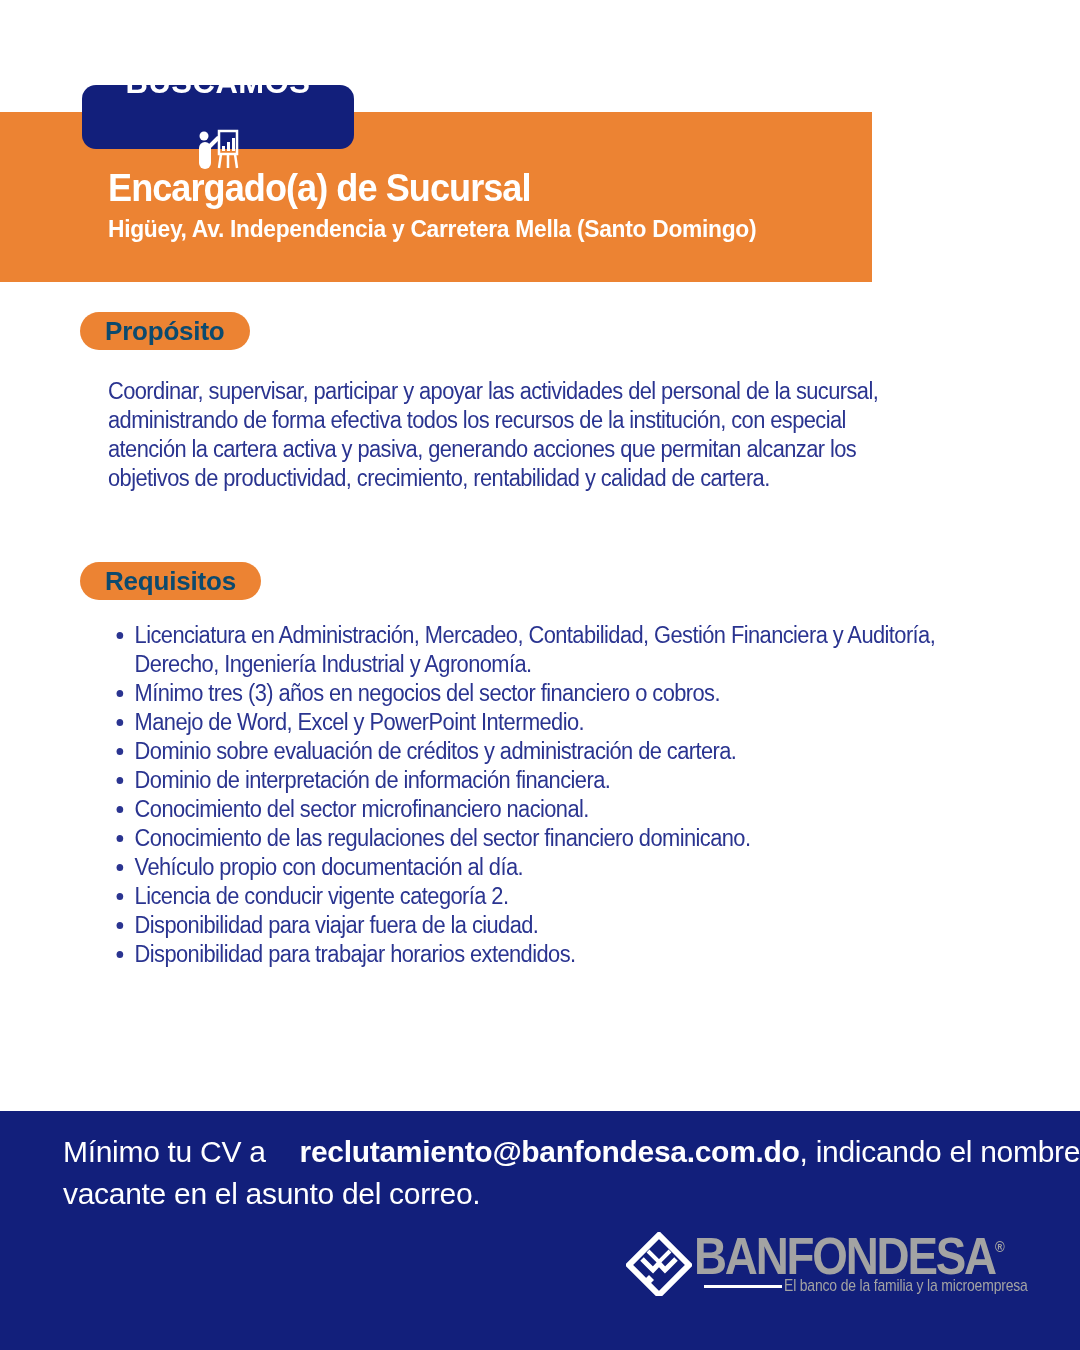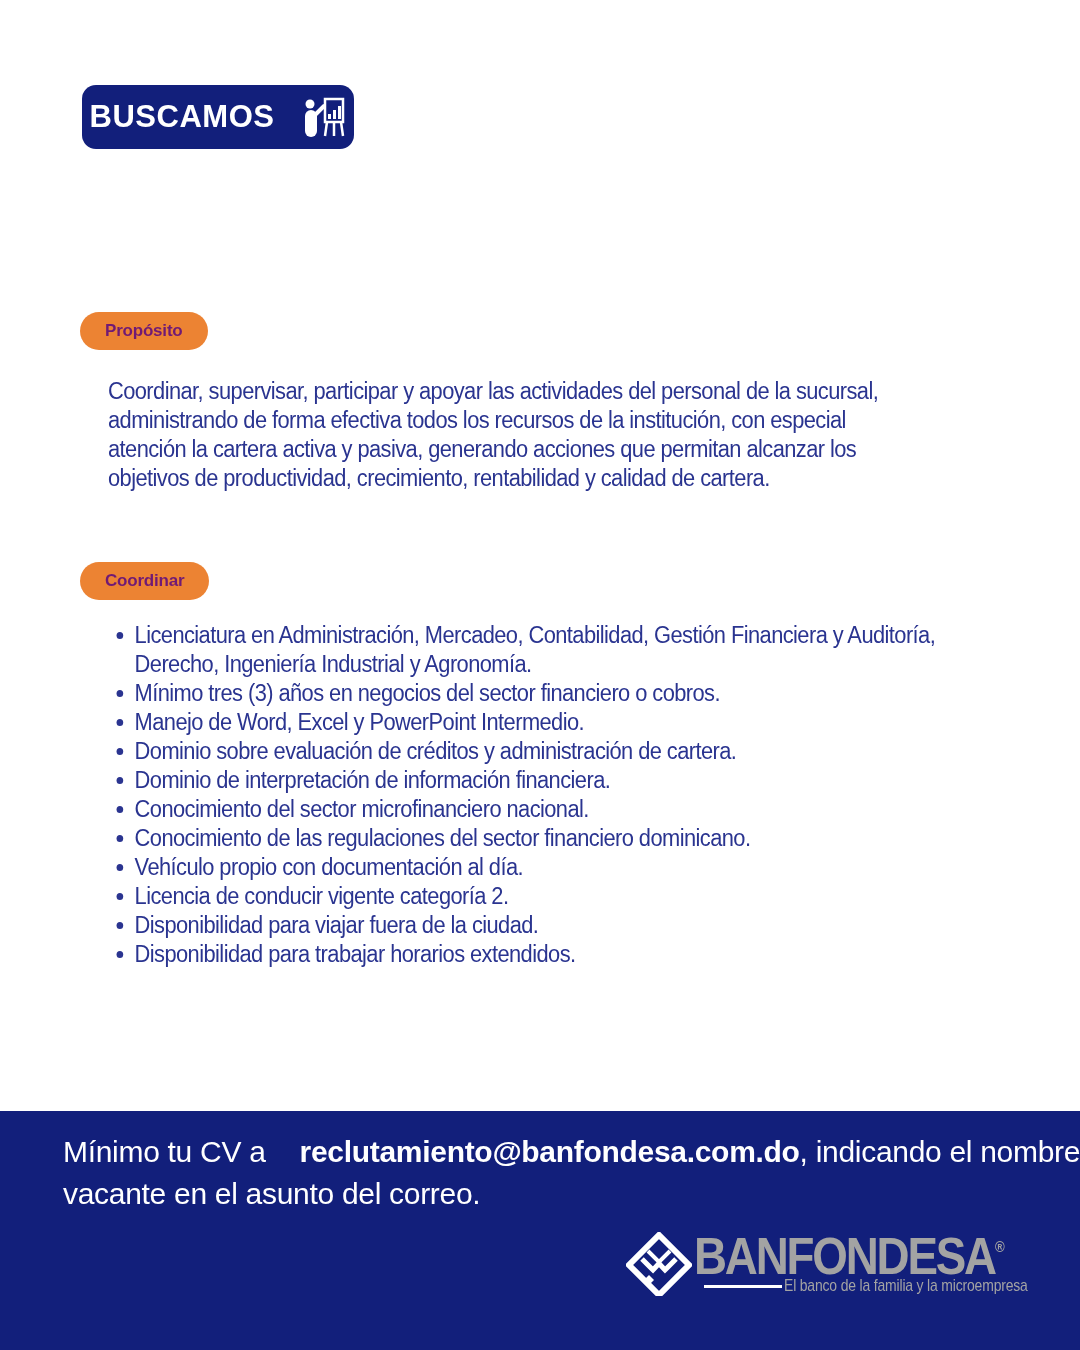--- a/index.html
+++ b/index.html
@@ -17,20 +17,21 @@
     overflow:hidden;
   }
   
   .buscamos-badge{
     position:absolute;left:82px;top:85px;
     width:272px;height:64px;
     background:var(--navy);
     border-radius:14px;
     display:flex;align-items:center;justify-content:center;gap:28px;
     z-index:2;
+    flex-direction:column;
   }
   .buscamos-badge .label{
     color:#fff;font-size:31px;font-weight:bold;letter-spacing:.5px;
   }
   
   .orange-banner{
     position:absolute;left:0;top:112px;
     width:872px;height:170px;
     background:var(--orange);
     z-index:1;
@@ -44,21 +45,21 @@
   .banner-title{font-size:38px;font-weight:bold;letter-spacing:-1px;line-height:1.1;}
   .banner-subtitle{font-size:24px;font-weight:bold;letter-spacing:-.3px;margin-top:5px;}
   
   .pill{
     position:absolute;left:80px;
     height:38px;
     background:var(--orange);
     border-radius:20px;
     display:inline-flex;align-items:center;
     padding:0 25px;
-    color:#701a75;font-size:17px;font-weight:bold;letter-spacing:-.2px;
+    color:#0c4a6e;font-size:26px;font-weight:bold;letter-spacing:-.2px;
   }
   .pill-purpose{top:312px;}
   .pill-requirements{top:562px;}
   
   .purpose-body{
     position:absolute;left:108px;top:377px;
     color:var(--text-blue);
     font-size:23px;line-height:29px;letter-spacing:-.6px;
     transform:scaleX(.95);transform-origin:0 0;
     white-space:nowrap;
@@ -117,20 +118,26 @@
     font-size:17px;letter-spacing:-.2px;
     transform:scaleX(.82);transform-origin:0 0;
     white-space:nowrap;
   }
 </style>
 </head>
 <body>
 
 <div class="canvas">
 
+  <div class="orange-banner">
+    <div class="banner-text">
+      <div class="banner-title">Encargado(a) de Sucursal</div>
+      <div class="banner-subtitle">Higüey, Av. Independencia y Carretera Mella (Santo Domingo)</div>
+    </div>
+  </div>
 
   <div class="buscamos-badge">
     <span class="label">BUSCAMOS</span>
     <span style="display:inline-flex;">
       <svg width="44" height="40" viewBox="0 0 44 40">
         <circle cx="8" cy="7" r="4.5" fill="#fff"></circle>
         <rect x="3" y="13" width="12" height="27" rx="6" fill="#fff"></rect>
         <path d="M13,18 L22,9" stroke="#fff" stroke-width="4" stroke-linecap="round" fill="none"></path>
         <rect x="23" y="2" width="18" height="23" fill="none" stroke="#fff" stroke-width="2.5"></rect>
         <rect x="26" y="17" width="3" height="5" fill="#fff"></rect>
@@ -145,21 +152,21 @@
     <span>Propósito</span>
   </div>
   <div class="purpose-body">
     <div>Coordinar, supervisar, participar y apoyar las actividades del personal de la sucursal,</div>
     <div>administrando de forma efectiva todos los recursos de la institución, con especial</div>
     <div>atención la cartera activa y pasiva, generando acciones que permitan alcanzar los</div>
     <div>objetivos de productividad, crecimiento, rentabilidad y calidad de cartera.</div>
   </div>
 
   <div class="pill pill-requirements">
-    <span>Coordinar</span>
+    <span>Requisitos</span>
   </div>
   <ul class="requirements-list">
       <li>Licenciatura en Administración, Mercadeo, Contabilidad, Gestión Financiera y Auditoría, Derecho, Ingeniería Industrial y Agronomía.</li>
       <li>Mínimo tres (3) años en negocios del sector financiero o cobros.</li>
       <li>Manejo de Word, Excel y PowerPoint Intermedio.</li>
       <li>Dominio sobre evaluación de créditos y administración de cartera.</li>
       <li>Dominio de interpretación de información financiera.</li>
       <li>Conocimiento del sector microfinanciero nacional.</li>
       <li>Conocimiento de las regulaciones del sector financiero dominicano.</li>
       <li>Vehículo propio con documentación al día.</li>

